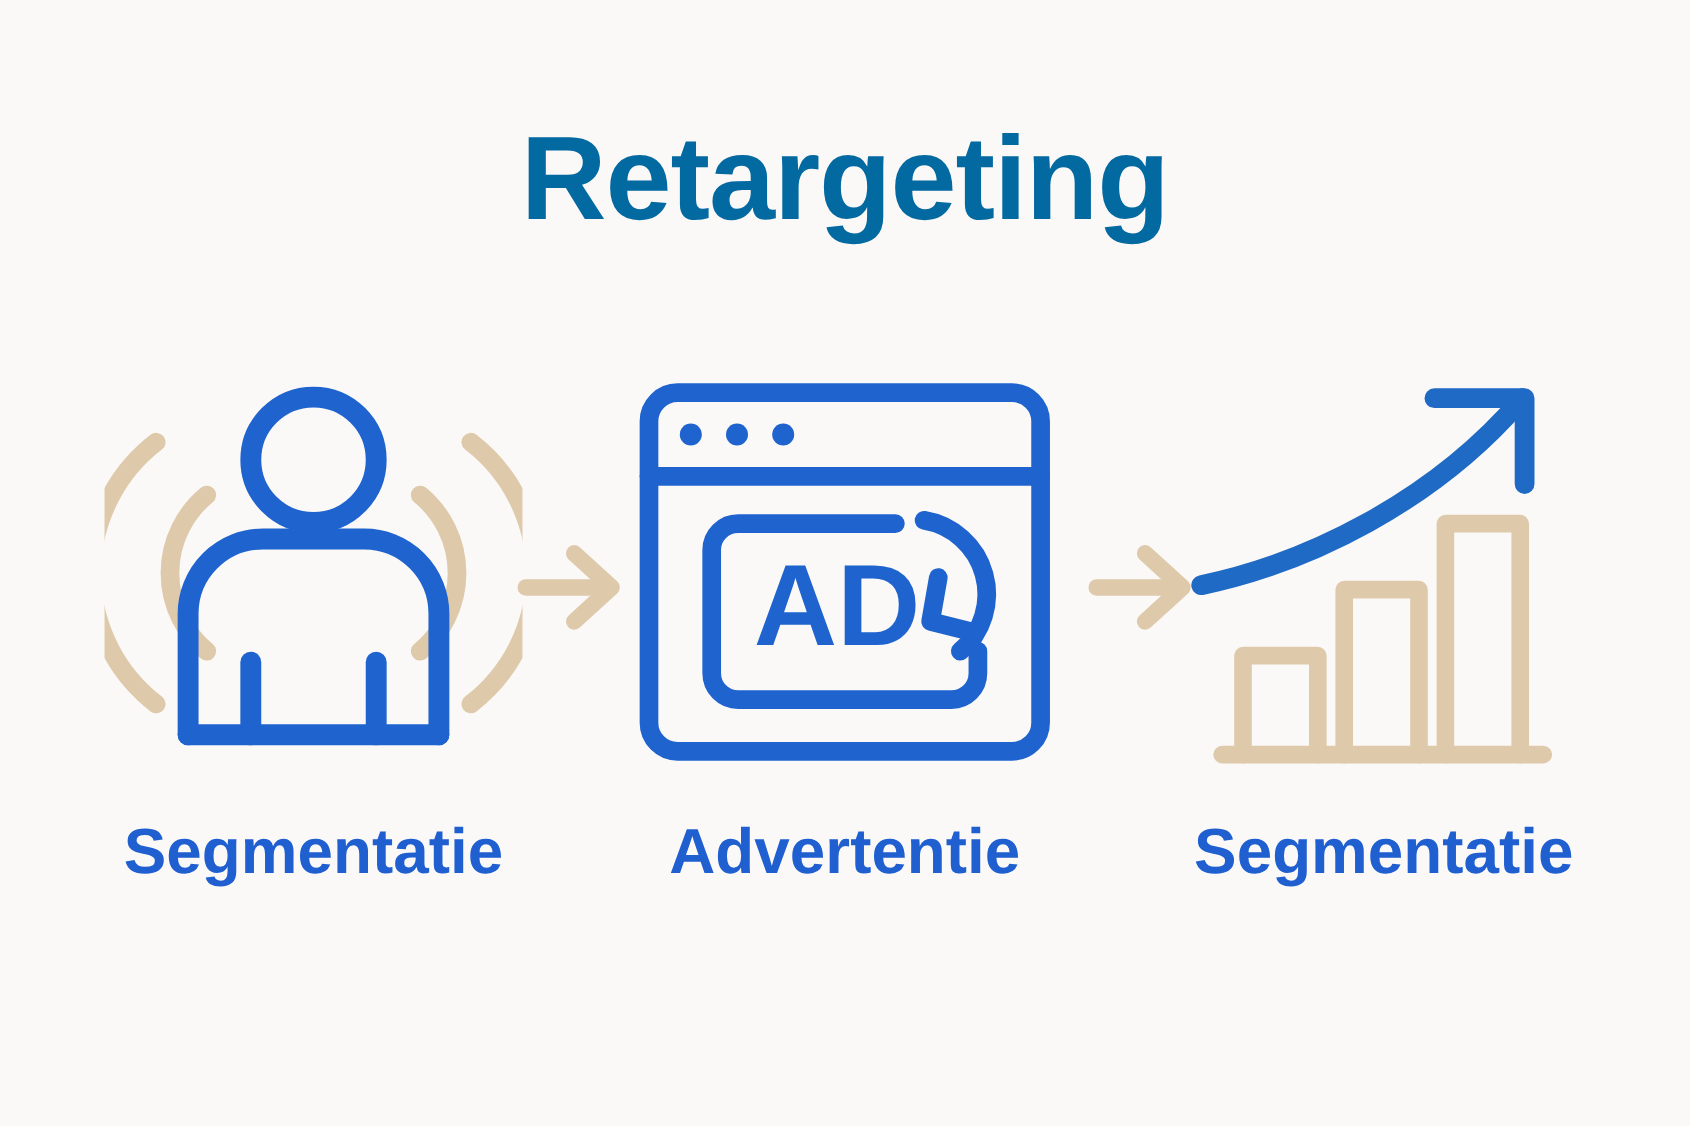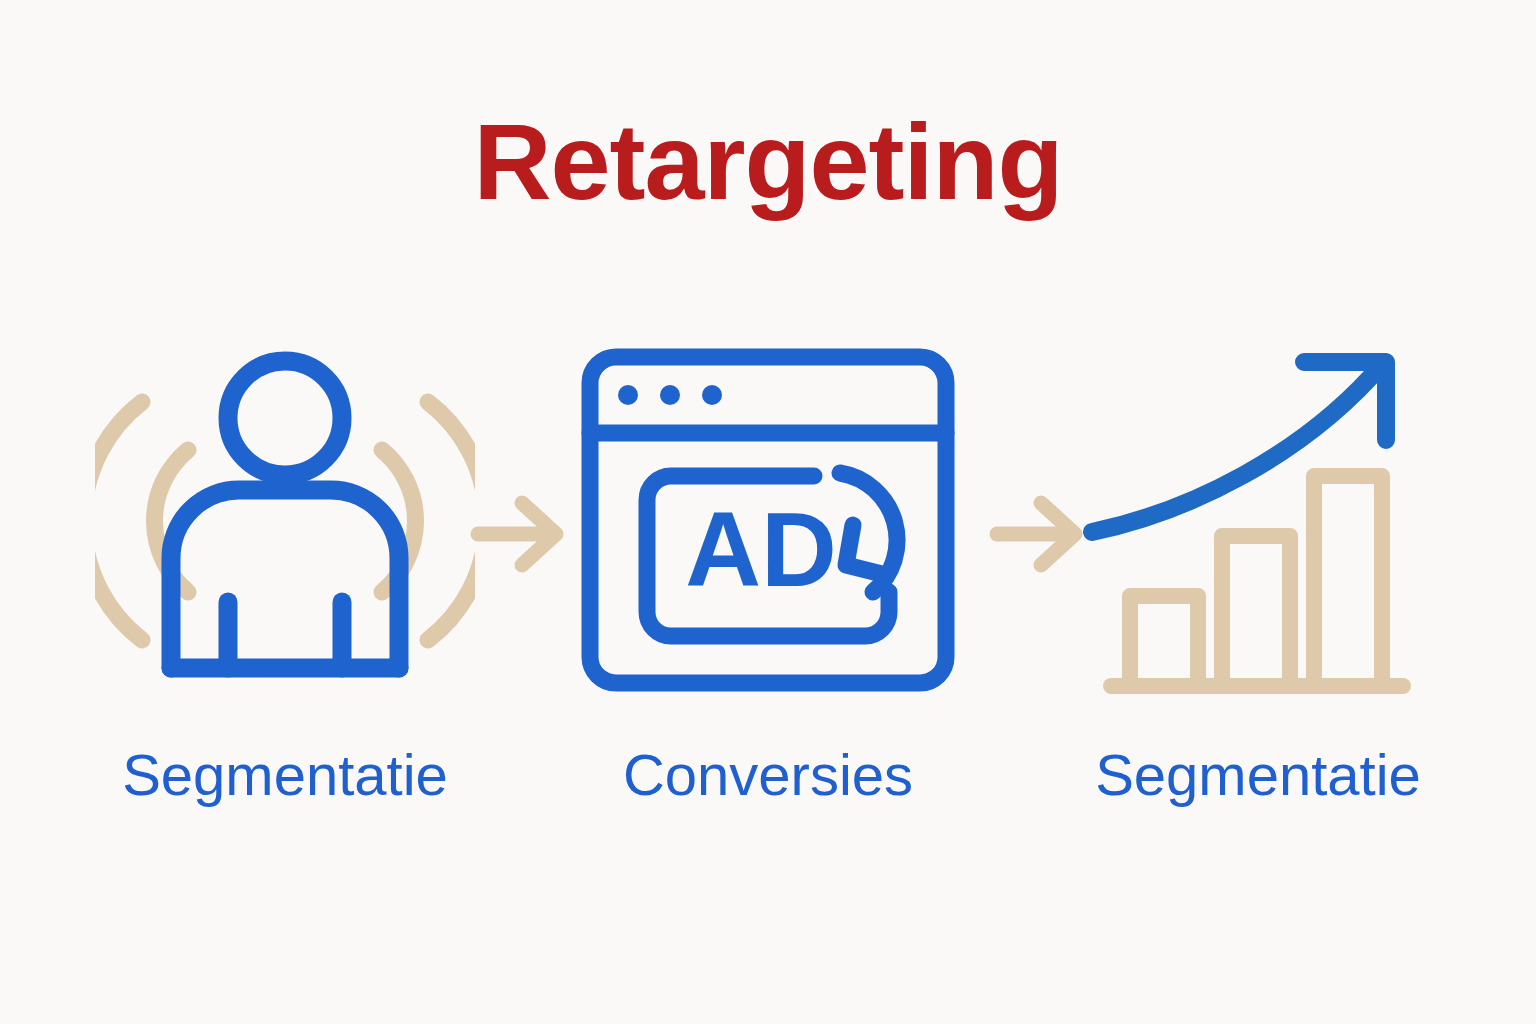--- a/index.html
+++ b/index.html
@@ -20,21 +20,21 @@
     background: #faf9f7;
   }
   #title {
     position: absolute;
     left: 0;
     top: 100px;
     width: 1536px;
     text-align: center;
     font-size: 108px;
     font-weight: 700;
-    color: #b91c1c;
+    color: #0369a1;
     letter-spacing: -1px;
     line-height: 1.15;
     white-space: nowrap;
   }
   .stage {
     position: absolute;
     top: 340px;
     width: 380px;
     height: 480px;
   }
@@ -54,21 +54,21 @@
     width: 380px;
     height: 360px;
   }
   .stage-label {
     position: absolute;
     left: 0;
     top: 400px;
     width: 380px;
     text-align: center;
     font-size: 58px;
-    font-weight: 400;
+    font-weight: 700;
     color: #1f5fd0;
     line-height: 1.2;
     white-space: nowrap;
   }
   .connector {
     position: absolute;
     top: 484px;
     width: 110px;
     height: 100px;
   }
@@ -130,21 +130,21 @@
           <circle cx="134" cy="55" r="10"></circle>
         </g>
         <g fill="none" stroke="#1f63cf" stroke-width="17" stroke-linecap="round" stroke-linejoin="round">
           <path d="M 236 136 L 93 136 A 24 24 0 0 0 69 160 L 69 272 A 24 24 0 0 0 93 296 L 287 296 A 24 24 0 0 0 311 272 L 311 252"></path>
           <path d="M 262 133 A 68 68 0 0 1 295 252"></path>
           <path d="M 275 185 L 268 225 L 308 235"></path>
         </g>
         <text x="183" y="246" text-anchor="middle" font-family="'Liberation Sans', sans-serif" font-size="105" font-weight="700" fill="#1f63cf">AD</text>
       </svg>
     </div>
-    <div class="stage-label">Conversies</div>
+    <div class="stage-label">Advertentie</div>
   </div>
 
   <div class="connector" id="connector-2">
     <svg viewBox="0 0 110 100" xmlns="http://www.w3.org/2000/svg">
       <g fill="none" stroke="#dfc9ab" stroke-width="15" stroke-linecap="round" stroke-linejoin="round">
         <path d="M 12 50 L 88 50"></path>
         <path d="M 56 19 L 90 50 L 56 81"></path>
       </g>
     </svg>
   </div>

